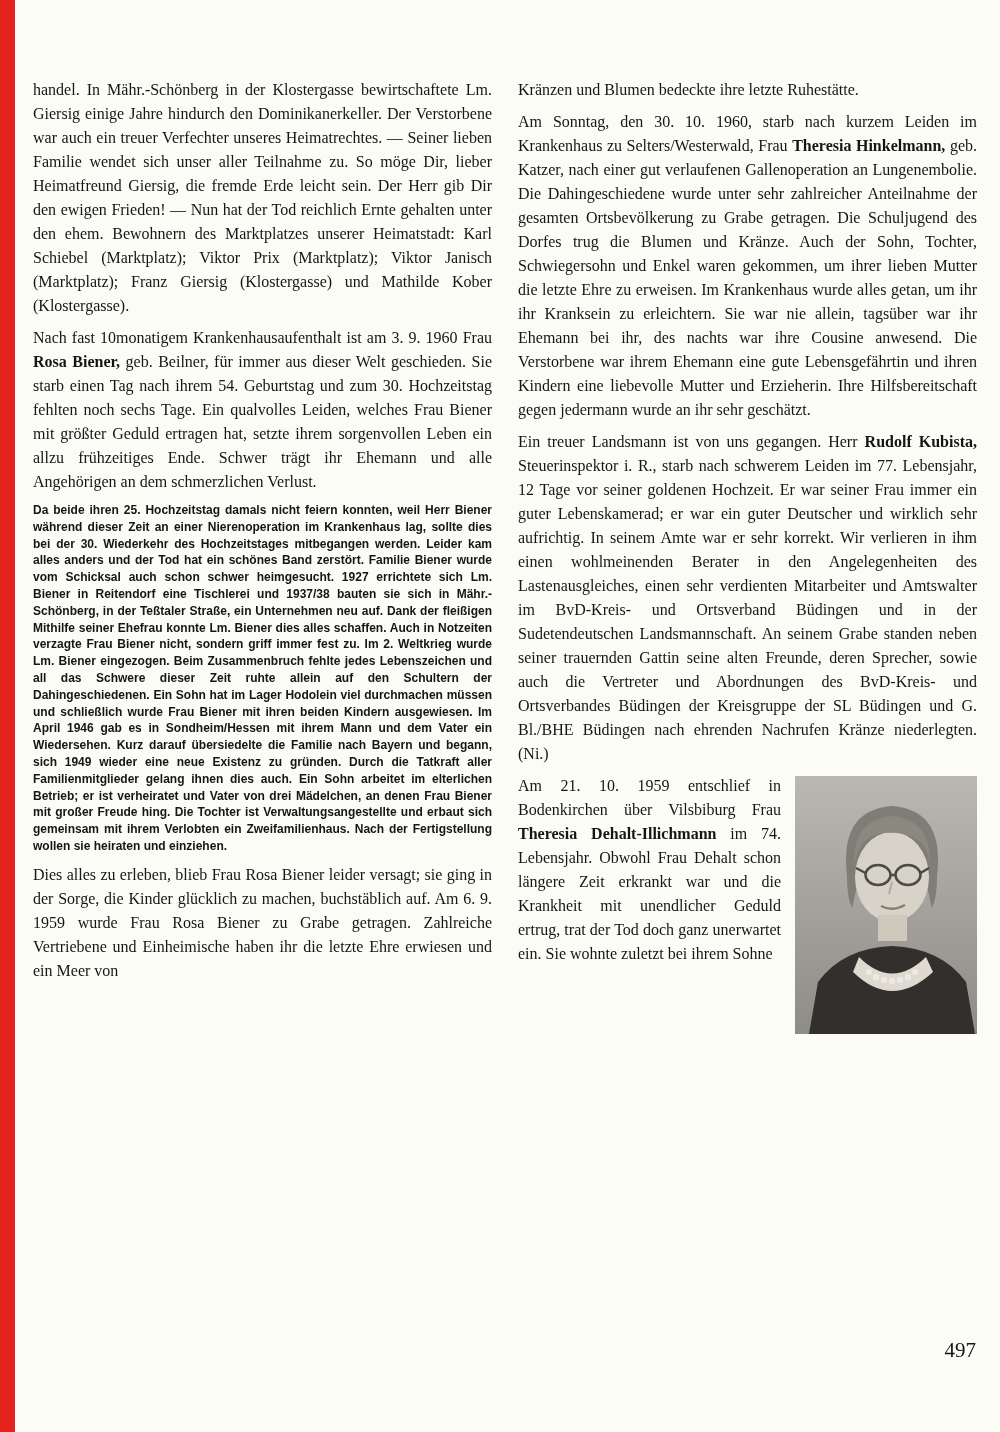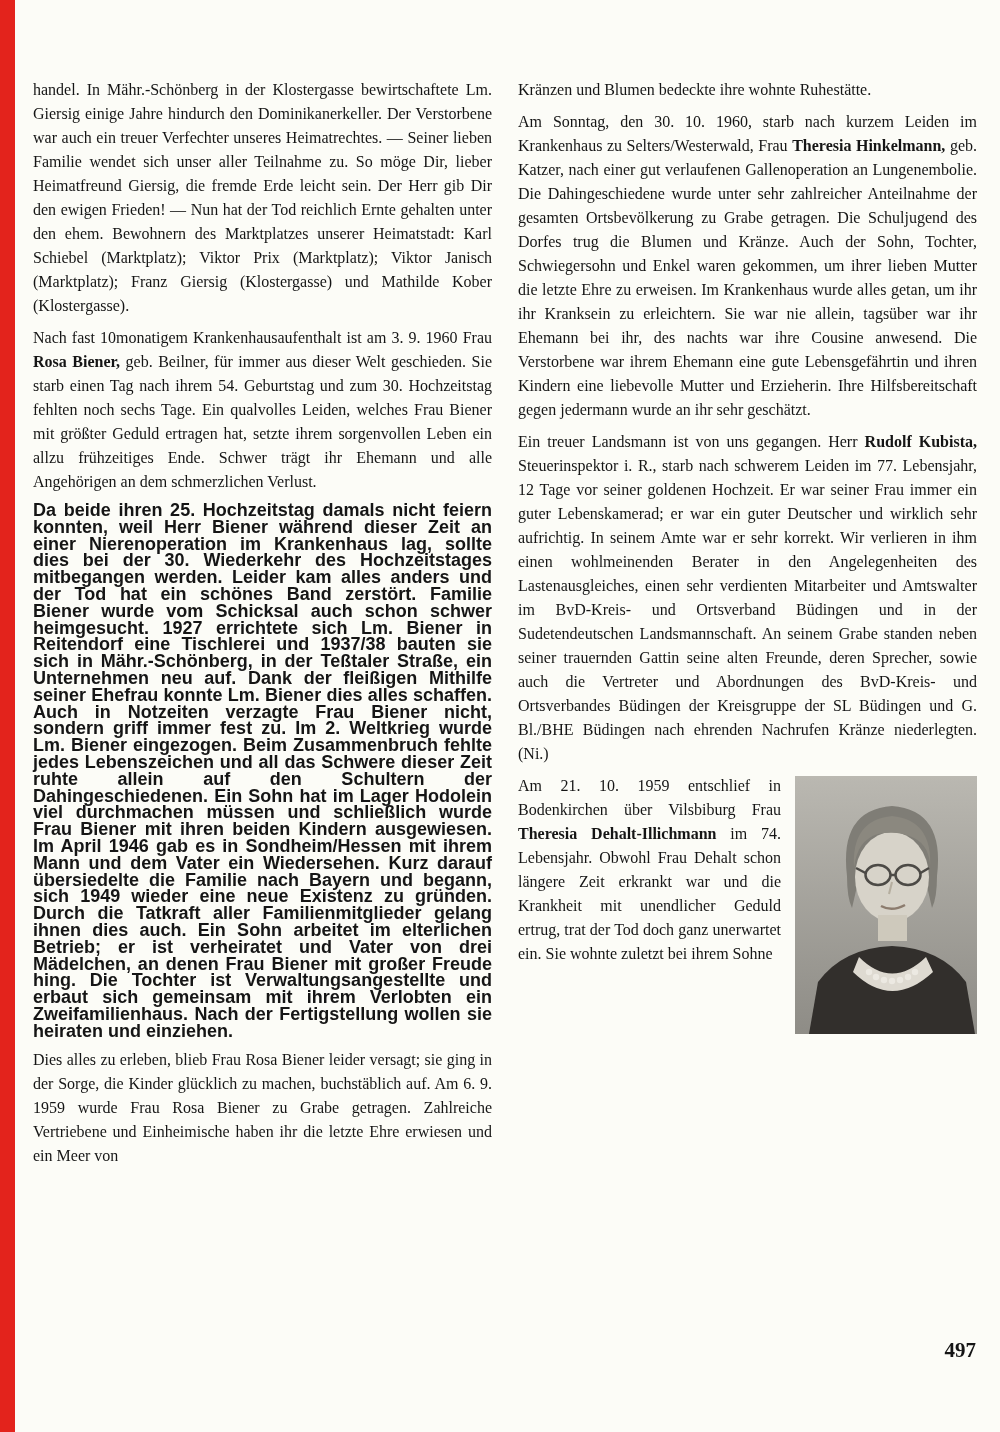--- a/index.html
+++ b/index.html
@@ -28,59 +28,59 @@
     font-size:16px;
     line-height:24px;
     text-align:justify;
     hyphens:auto; -webkit-hyphens:auto;
     margin-bottom:8px;
   }
   p.para b { font-weight:bold; }
   p.para.small {
     font-family:"Liberation Sans", sans-serif;
     font-weight:700;
-    font-size:18px;
+    font-size:12px;
     line-height:16.8px;
     margin-top:4px;
   }
   .photo-frame {
     float:right;
     width:182px;
     height:258px;
     margin:2px 0 6px 14px;
     background:#a8a6a0;
     overflow:hidden;
   }
   .photo-frame svg { display:block; width:100%; height:100%; }
   .page-number {
     position:absolute;
     right:24px;
     top:1338px;
     font-size:21px;
-    font-weight:bold;
+    font-weight:normal;
     font-family:"Liberation Serif", serif;
   }
   .final-block::after { content:""; display:block; clear:both; }
 </style>
 </head>
 <body>
 
 <div class="red-bar" style="background: rgb(227, 35, 28);"></div>
 
 <div class="page-inner">
   <div class="col">
       <p class="para"><span>handel. In Mähr.-Schönberg in der Klostergasse bewirtschaftete Lm. Giersig einige Jahre hindurch den Dominikanerkeller. Der Verstorbene war auch ein treuer Verfechter unseres Heimatrechtes. — Seiner lieben Familie wendet sich unser aller Teilnahme zu. So möge Dir, lieber Heimatfreund Giersig, die fremde Erde leicht sein. Der Herr gib Dir den ewigen Frieden! — Nun hat der Tod reichlich Ernte gehalten unter den ehem. Bewohnern des Marktplatzes unserer Heimatstadt: Karl Schiebel (Marktplatz); Viktor Prix (Marktplatz); Viktor Janisch (Marktplatz); Franz Giersig (Klostergasse) und Mathilde Kober (Klostergasse).</span></p>
       <p class="para"><span>Nach fast 10monatigem Krankenhausaufenthalt ist am 3. 9. 1960 Frau </span><b>Rosa Biener,</b><span> geb. Beilner, für immer aus dieser Welt geschieden. Sie starb einen Tag nach ihrem 54. Geburtstag und zum 30. Hochzeitstag fehlten noch sechs Tage. Ein qualvolles Leiden, welches Frau Biener mit größter Geduld ertragen hat, setzte ihrem sorgenvollen Leben ein allzu frühzeitiges Ende. Schwer trägt ihr Ehemann und alle Angehörigen an dem schmerzlichen Verlust.</span></p>
       <p class="para small"><span>Da beide ihren 25. Hochzeitstag damals nicht feiern konnten, weil Herr Biener während dieser Zeit an einer Nierenoperation im Krankenhaus lag, sollte dies bei der 30. Wiederkehr des Hochzeitstages mitbegangen werden. Leider kam alles anders und der Tod hat ein schönes Band zerstört. Familie Biener wurde vom Schicksal auch schon schwer heimgesucht. 1927 errichtete sich Lm. Biener in Reitendorf eine Tischlerei und 1937/38 bauten sie sich in Mähr.-Schönberg, in der Teßtaler Straße, ein Unternehmen neu auf. Dank der fleißigen Mithilfe seiner Ehefrau konnte Lm. Biener dies alles schaffen. Auch in Notzeiten verzagte Frau Biener nicht, sondern griff immer fest zu. Im 2. Weltkrieg wurde Lm. Biener eingezogen. Beim Zusammenbruch fehlte jedes Lebenszeichen und all das Schwere dieser Zeit ruhte allein auf den Schultern der Dahingeschiedenen. Ein Sohn hat im Lager Hodolein viel durchmachen müssen und schließlich wurde Frau Biener mit ihren beiden Kindern ausgewiesen. Im April 1946 gab es in Sondheim/Hessen mit ihrem Mann und dem Vater ein Wiedersehen. Kurz darauf übersiedelte die Familie nach Bayern und begann, sich 1949 wieder eine neue Existenz zu gründen. Durch die Tatkraft aller Familienmitglieder gelang ihnen dies auch. Ein Sohn arbeitet im elterlichen Betrieb; er ist verheiratet und Vater von drei Mädelchen, an denen Frau Biener mit großer Freude hing. Die Tochter ist Verwaltungsangestellte und erbaut sich gemeinsam mit ihrem Verlobten ein Zweifamilienhaus. Nach der Fertigstellung wollen sie heiraten und einziehen.</span></p>
       <p class="para"><span>Dies alles zu erleben, blieb Frau Rosa Biener leider versagt; sie ging in der Sorge, die Kinder glücklich zu machen, buchstäblich auf. Am 6. 9. 1959 wurde Frau Rosa Biener zu Grabe getragen. Zahlreiche Vertriebene und Einheimische haben ihr die letzte Ehre erwiesen und ein Meer von</span></p>
     </div>
 
   <div class="col">
     <div>
-        <p class="para"><span>Kränzen und Blumen bedeckte ihre wohnte Ruhestätte.</span></p>
+        <p class="para"><span>Kränzen und Blumen bedeckte ihre letzte Ruhestätte.</span></p>
         <p class="para"><span>Am Sonntag, den 30. 10. 1960, starb nach kurzem Leiden im Krankenhaus zu Selters/Westerwald, Frau </span><b>Theresia Hinkelmann,</b><span> geb. Katzer, nach einer gut verlaufenen Gallenoperation an Lungenembolie. Die Dahingeschiedene wurde unter sehr zahlreicher Anteilnahme der gesamten Ortsbevölkerung zu Grabe getragen. Die Schuljugend des Dorfes trug die Blumen und Kränze. Auch der Sohn, Tochter, Schwiegersohn und Enkel waren gekommen, um ihrer lieben Mutter die letzte Ehre zu erweisen. Im Krankenhaus wurde alles getan, um ihr ihr Kranksein zu erleichtern. Sie war nie allein, tagsüber war ihr Ehemann bei ihr, des nachts war ihre Cousine anwesend. Die Verstorbene war ihrem Ehemann eine gute Lebensgefährtin und ihren Kindern eine liebevolle Mutter und Erzieherin. Ihre Hilfsbereitschaft gegen jedermann wurde an ihr sehr geschätzt.</span></p>
         <p class="para"><span>Ein treuer Landsmann ist von uns gegangen. Herr </span><b>Rudolf Kubista,</b><span> Steuerinspektor i. R., starb nach schwerem Leiden im 77. Lebensjahr, 12 Tage vor seiner goldenen Hochzeit. Er war seiner Frau immer ein guter Lebenskamerad; er war ein guter Deutscher und wirklich sehr aufrichtig. In seinem Amte war er sehr korrekt. Wir verlieren in ihm einen wohlmeinenden Berater in den Angelegenheiten des Lastenausgleiches, einen sehr verdienten Mitarbeiter und Amtswalter im BvD-Kreis- und Ortsverband Büdingen und in der Sudetendeutschen Landsmannschaft. An seinem Grabe standen neben seiner trauernden Gattin seine alten Freunde, deren Sprecher, sowie auch die Vertreter und Abordnungen des BvD-Kreis- und Ortsverbandes Büdingen der Kreisgruppe der SL Büdingen und G. Bl./BHE Büdingen nach ehrenden Nachrufen Kränze niederlegten. (Ni.)</span></p>
       </div>
     <div class="final-block">
       <figure class="photo-frame">
         <svg viewBox="0 0 182 258" xmlns="http://www.w3.org/2000/svg" role="img">
           <defs>
             <linearGradient id="bg" x1="0" y1="0" x2="0" y2="1">
               <stop offset="0" stop-color="#bab8b1"></stop>
               <stop offset="1" stop-color="#8e8c86"></stop>

